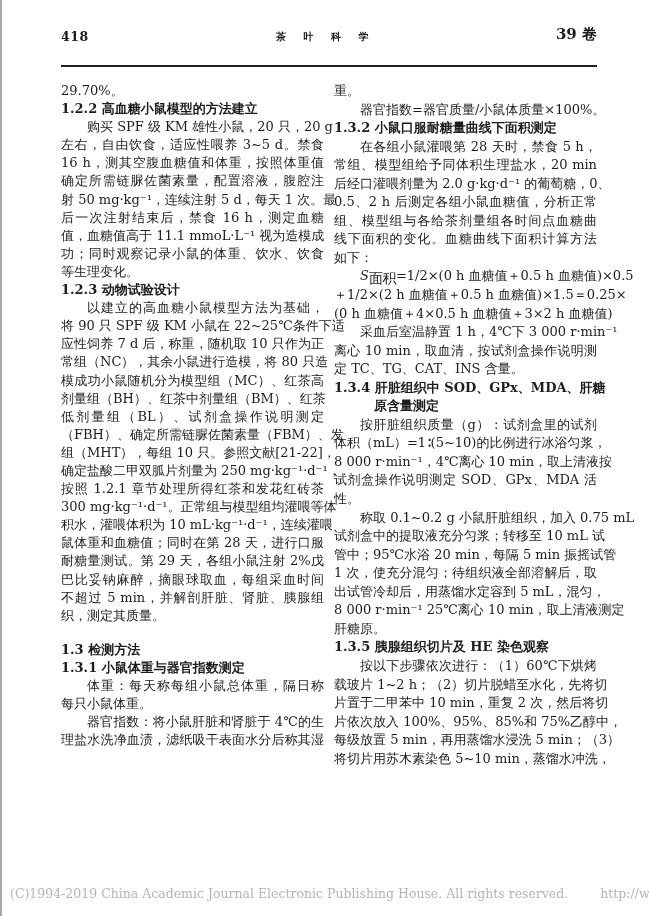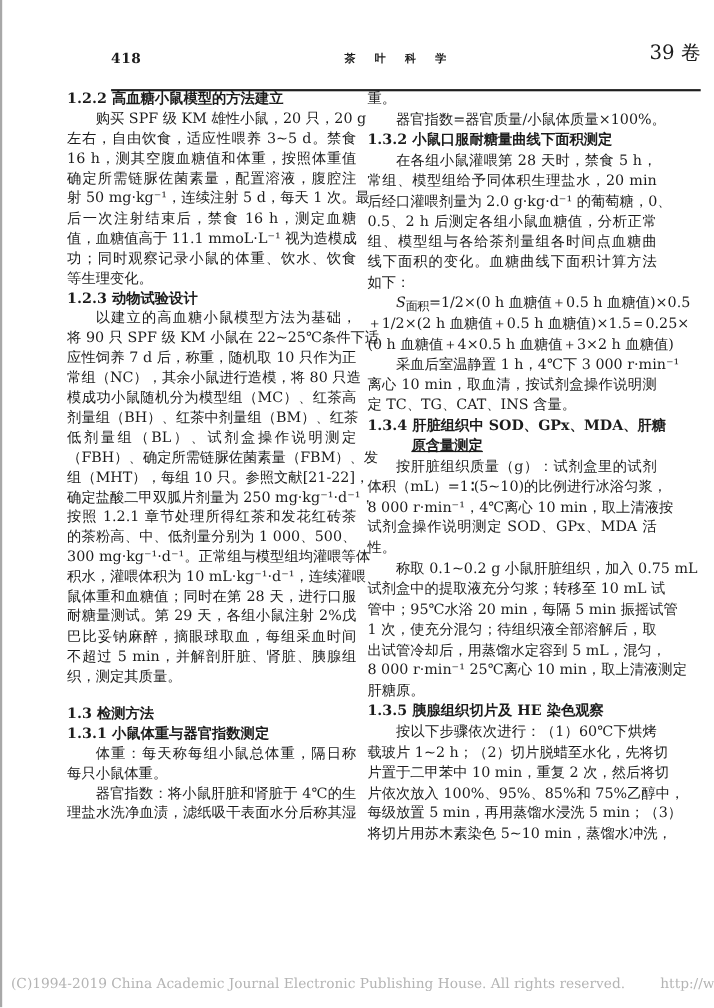--- a/index.html
+++ b/index.html
@@ -1,55 +1,56 @@
 <!DOCTYPE html>
 <html><head>
 <meta charset="utf-8">
 <style>
   html,body{margin:0;padding:0;background:#ffffff;}
   .page{position:relative;width:649px;height:916px;background:#ffffff;overflow:hidden;
         font-family:"DejaVu Serif","Liberation Serif",serif;color:#1c1c1c;}
   .edge-artifact{position:absolute;left:0;top:0;width:2px;height:916px;background:#a8a8a8;}
-  .header{position:absolute;left:61px;top:60px;width:536px;height:22px;
+  .header{position:absolute;left:61px;top:44px;width:536px;height:22px;
           display:flex;justify-content:space-between;align-items:flex-end;
-          border-bottom:2px solid #1f1f1f;padding-bottom:21px;box-sizing:border-box;margin-left:40px;}
+          border-bottom:2px solid #1f1f1f;padding-bottom:21px;box-sizing:border-box;}
   .header .pageno{font-size:12.5px;font-weight:bold;letter-spacing:.5px;}
   .header .jname{font-size:10px;letter-spacing:7px;font-weight:bold;text-indent:7px;}
-  .header .vol{font-size:18px;font-weight:normal;}
+  .header .vol{font-size:15px;font-weight:bold;}
   .columns{position:absolute;left:61px;top:82px;width:536px;display:flex;gap:10px;}
   .col{width:263px;}
   .line{font-size:13px;text-align:justify;text-align-last:justify;
         white-space:nowrap;word-break:keep-all;}
   .col-left .line{line-height:18.1px;height:18.1px;}
   .col-right .line{line-height:18.55px;height:18.55px;}
   .line.e{text-align-last:left;}
   .line.b{font-weight:bold;}
   .line.i{padding-left:26px;}
-  .line.i3{padding-left:40px;text-decoration:underline;}
+  .line.i3{padding-left:40px;}
   .line.g{margin-top:16px;}
   .it{font-style:italic;}
-  .sub{font-size:11px;vertical-align:-3px;letter-spacing:-0.5px;}
+  .sub{font-size:14px;vertical-align:-3px;letter-spacing:-0.5px;}
   .footer{position:absolute;left:10px;top:886px;width:630px;font-size:12.5px;
           color:#b4b4b4;white-space:nowrap;}
   .footer .url{margin-left:28px;}
 </style>
 </head>
 <body>
 
 <div class="page">
   <div class="edge-artifact"></div>
 
   <div class="header">
     <span class="pageno">418</span>
     <span class="jname">茶 叶 科 学</span>
     <span class="vol">39 卷</span>
   </div>
 
   <div class="columns">
     <div class="col col-left">
+        <div class="line e">29.70%。</div>
         <div class="line b e">1.2.2 高血糖小鼠模型的方法建立</div>
         <div class="line i">购买 SPF 级 KM 雄性小鼠，20 只，20 g</div>
         <div class="line">左右，自由饮食，适应性喂养 3~5 d。禁食</div>
         <div class="line">16 h，测其空腹血糖值和体重，按照体重值</div>
         <div class="line">确定所需链脲佐菌素量，配置溶液，腹腔注</div>
         <div class="line">射 50 mg·kg⁻¹，连续注射 5 d，每天 1 次。最</div>
         <div class="line">后一次注射结束后，禁食 16 h，测定血糖</div>
         <div class="line">值，血糖值高于 11.1 mmoL·L⁻¹ 视为造模成</div>
         <div class="line">功；同时观察记录小鼠的体重、饮水、饮食</div>
         <div class="line e">等生理变化。</div>
@@ -58,21 +59,20 @@
         <div class="line">将 90 只 SPF 级 KM 小鼠在 22~25℃条件下适</div>
         <div class="line">应性饲养 7 d 后，称重，随机取 10 只作为正</div>
         <div class="line">常组（NC），其余小鼠进行造模，将 80 只造</div>
         <div class="line">模成功小鼠随机分为模型组（MC）、红茶高</div>
         <div class="line">剂量组（BH）、红茶中剂量组（BM）、红茶</div>
         <div class="line">低剂量组（BL）、试剂盒操作说明测定</div>
         <div class="line">（FBH）、确定所需链脲佐菌素量（FBM）、发</div>
         <div class="line">组（MHT），每组 10 只。参照文献[21-22]，</div>
         <div class="line">确定盐酸二甲双胍片剂量为 250 mg·kg⁻¹·d⁻¹，</div>
         <div class="line">按照 1.2.1 章节处理所得红茶和发花红砖茶</div>
-        <div class="line">的茶粉高、中、低剂量分别为 1 000、500、</div>
         <div class="line">300 mg·kg⁻¹·d⁻¹。正常组与模型组均灌喂等体</div>
         <div class="line">积水，灌喂体积为 10 mL·kg⁻¹·d⁻¹，连续灌喂</div>
         <div class="line">鼠体重和血糖值；同时在第 28 天，进行口服</div>
         <div class="line">耐糖量测试。第 29 天，各组小鼠注射 2%戊</div>
         <div class="line">巴比妥钠麻醉，摘眼球取血，每组采血时间</div>
         <div class="line">不超过 5 min，并解剖肝脏、肾脏、胰腺组</div>
         <div class="line e">织，测定其质量。</div>
         <div class="line b e g">1.3 检测方法</div>
         <div class="line b e">1.3.1 小鼠体重与器官指数测定</div>
         <div class="line i">体重：每天称每组小鼠总体重，隔日称</div>

